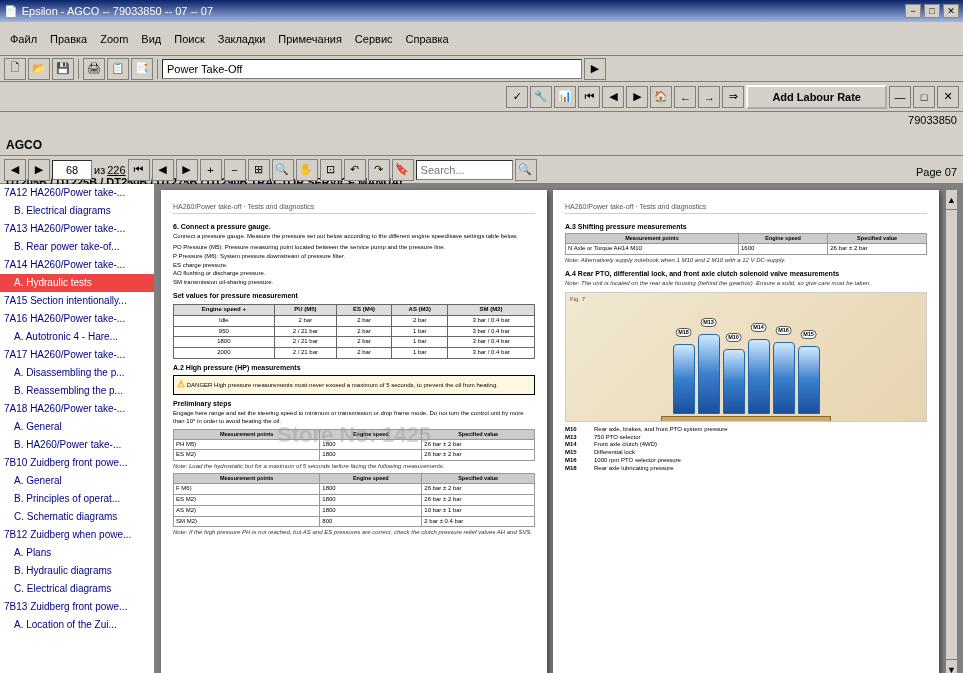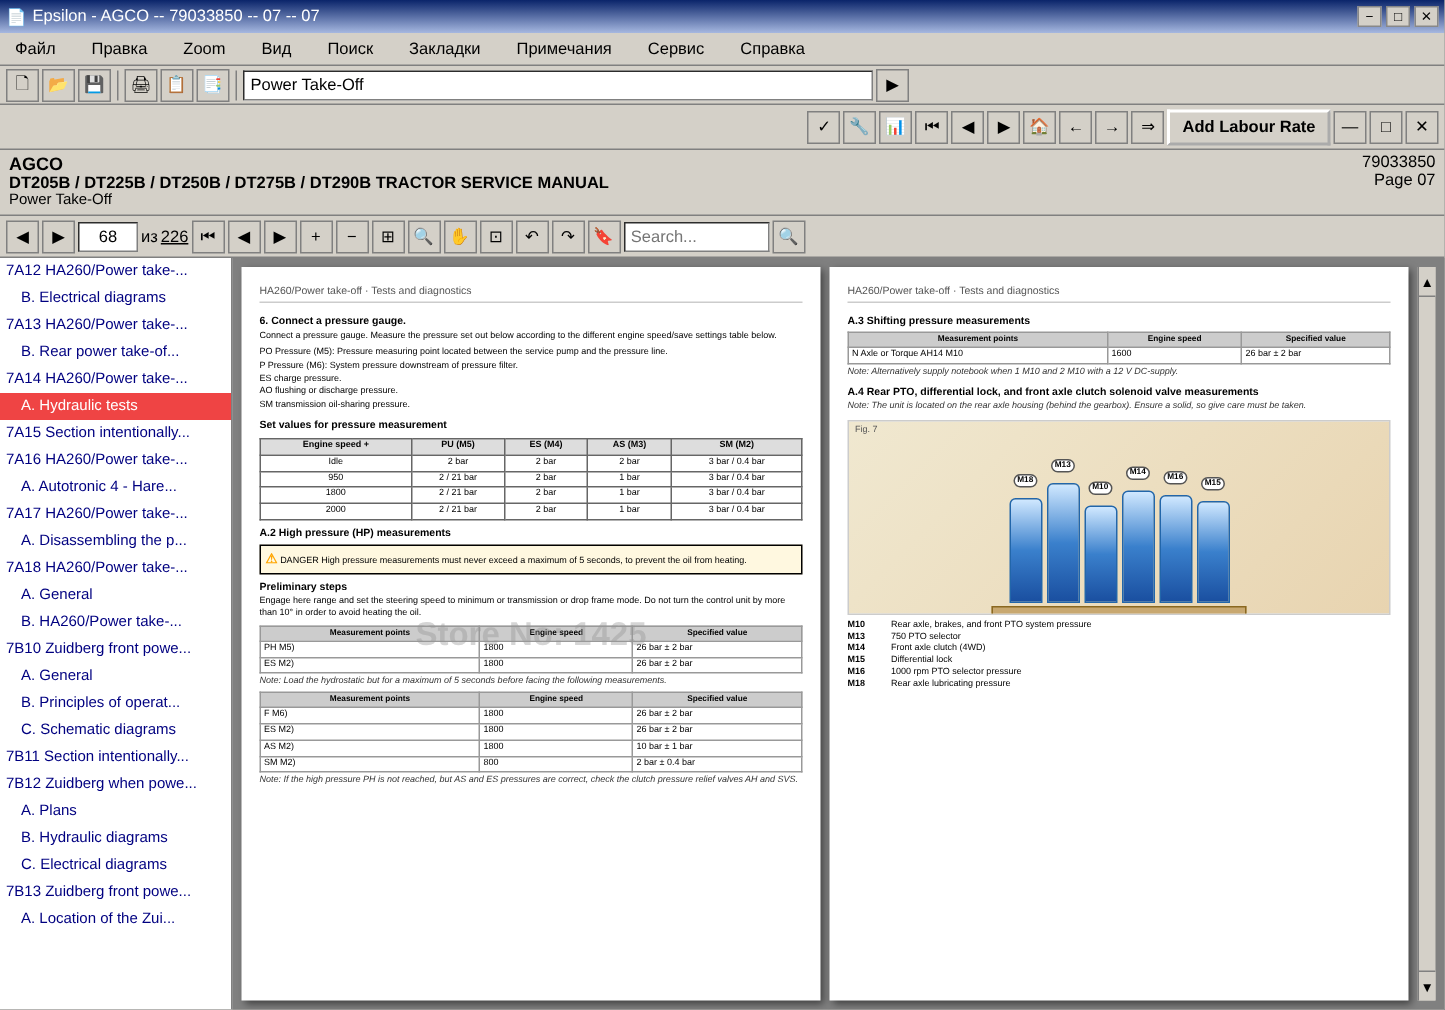--- a/index.html
+++ b/index.html
@@ -19,25 +19,25 @@
     .title-bar-left { display: flex; align-items: center; gap: 4px; }
     .title-bar-right { display: flex; gap: 3px; }
     .title-btn {
       width: 16px; height: 14px; background: #d4d0c8; border: 1px solid #888;
       display: flex; align-items: center; justify-content: center; font-size: 9px; cursor: pointer; color: #000;
     }
 
     
     .menu-bar {
       background: #d4d0c8;
-      height: 22px;
+      height: 34px;
       display: flex;
       align-items: center;
       padding: 0 4px;
-      gap: 12px;
+      gap: 1px;
       border-bottom: 1px solid #808080;
     }
     .menu-item {
       padding: 2px 6px;
       font-size: 11px;
       cursor: pointer;
     }
 
     
     .toolbar1 {
@@ -67,32 +67,32 @@
       height: 30px;
       display: flex;
       align-items: center;
       padding: 0 4px;
       gap: 2px;
       border-bottom: 1px solid #808080;
       justify-content: flex-end;
     }
     .add-labour-btn {
       background: #d4d0c8; border: 2px outset #ffffff;
-      padding: 2px 8px; font-size: 11px; cursor: pointer; font-weight: bold;
+      padding: 2px 24px; font-size: 11px; cursor: pointer; font-weight: bold;
       height: 24px; display: flex; align-items: center; text-align: right;
     }
 
     
     .info-bar {
       background: #d4d0c8;
       height: 44px;
       padding: 2px 6px;
       border-bottom: 1px solid #808080;
     }
-    .info-title { font-size: 12px; font-weight: bold; }
+    .info-title { font-size: 12px; font-weight: bold; margin-top: 24px; }
     .info-subtitle { font-size: 10px; }
 
     
     .nav-bar {
       background: #d4d0c8;
       height: 28px;
       display: flex;
       align-items: center;
       padding: 0 4px;
       gap: 2px;
@@ -326,21 +326,21 @@
 
 <div class="info-bar">
   <div style="display:flex; justify-content:space-between; align-items:flex-start;">
     <div>
       <div class="info-title">AGCO</div>
       <div class="info-title" style="font-size:11px;">DT205B / DT225B / DT250B / DT275B / DT290B TRACTOR SERVICE MANUAL</div>
       <div class="info-subtitle">Power Take-Off</div>
     </div>
     <div style="text-align:right;">
       <div style="font-size:11px;text-align:right;">79033850</div>
-      <div style="font-size:11px;">Page 07</div>
+      <div style="font-size:11px;margin-top:40px;">Page 07</div>
     </div>
   </div>
 </div>
 
 <div class="nav-bar">
   <div class="tb-btn">◀</div>
   <div class="tb-btn">▶</div>
   <input class="page-input" type="text" value="68" style="">
   <span style="font-size:11px;">из</span>
   <span style="font-size:11px;text-decoration:underline;">226</span>
@@ -368,28 +368,28 @@
         <div class="tree-item indent1">B. Electrical diagrams</div>
         <div class="tree-item">7A13 HA260/Power take-...</div>
         <div class="tree-item indent1">B. Rear power take-of...</div>
         <div class="tree-item">7A14 HA260/Power take-...</div>
         <div class="tree-item indent1 selected">A. Hydraulic tests</div>
         <div class="tree-item">7A15 Section intentionally...</div>
         <div class="tree-item">7A16 HA260/Power take-...</div>
         <div class="tree-item indent1">A. Autotronic 4 - Hare...</div>
         <div class="tree-item">7A17 HA260/Power take-...</div>
         <div class="tree-item indent1">A. Disassembling the p...</div>
+        <div class="tree-item indent1">B. Reassembling the p...</div>
         <div class="tree-item">7A18 HA260/Power take-...</div>
         <div class="tree-item indent1">A. General</div>
         <div class="tree-item indent1">B. HA260/Power take-...</div>
         <div class="tree-item">7B10 Zuidberg front powe...</div>
         <div class="tree-item indent1">A. General</div>
         <div class="tree-item indent1">B. Principles of operat...</div>
         <div class="tree-item indent1">C. Schematic diagrams</div>
-        <div class="tree-item">7B11 Section intentionally...</div>
         <div class="tree-item">7B12 Zuidberg when powe...</div>
         <div class="tree-item indent1">A. Plans</div>
         <div class="tree-item indent1">B. Hydraulic diagrams</div>
         <div class="tree-item indent1">C. Electrical diagrams</div>
         <div class="tree-item">7B13 Zuidberg front powe...</div>
         <div class="tree-item indent1">A. Location of the Zui...</div>
       </div>
   </div>
 
   <div class="doc-area">

